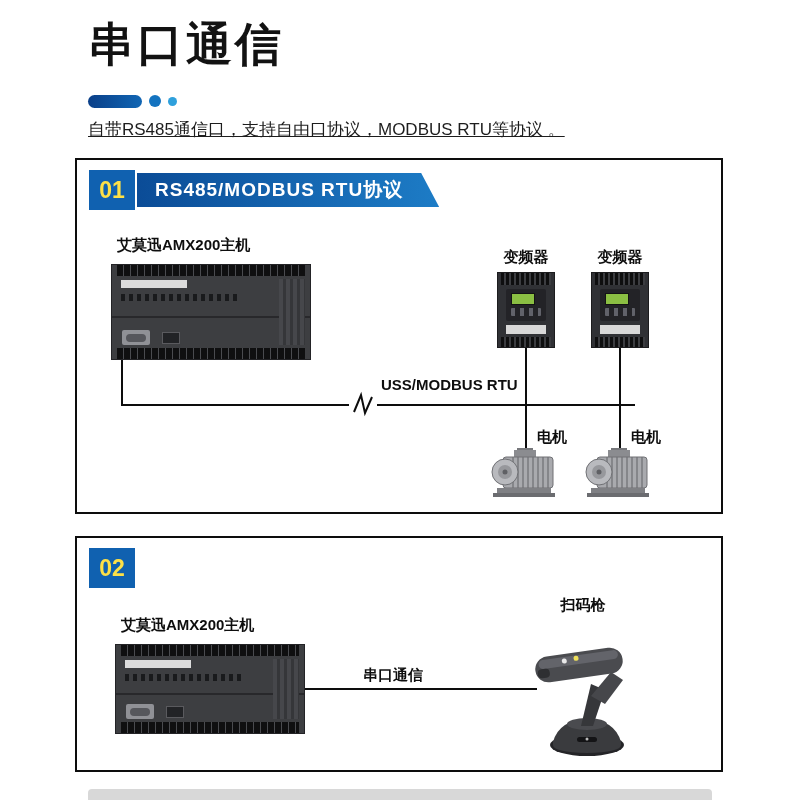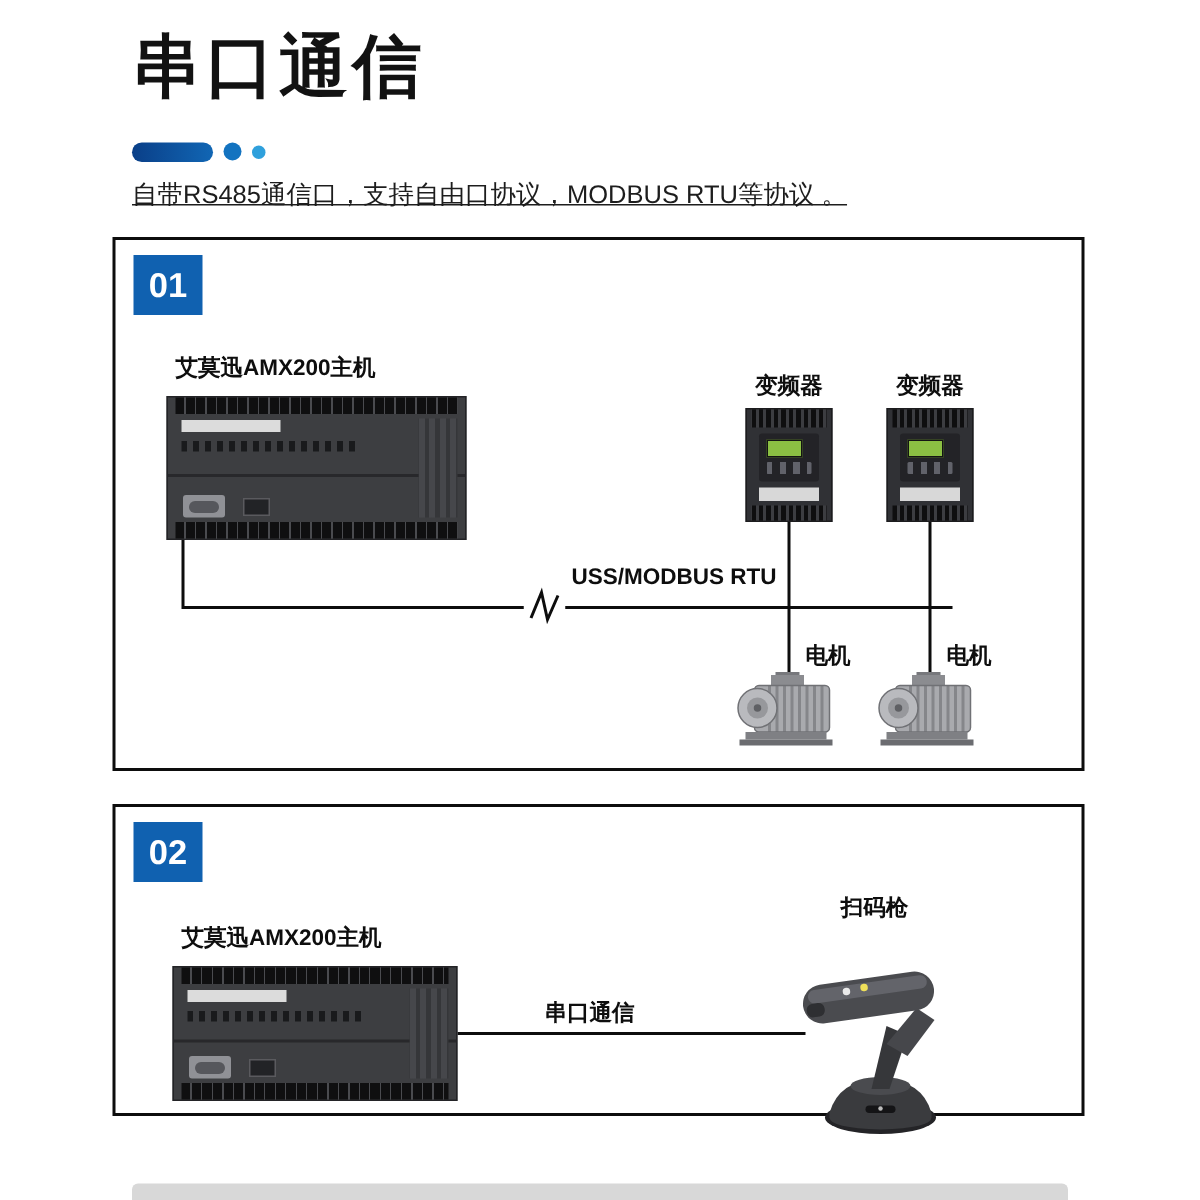--- a/index.html
+++ b/index.html
@@ -12,25 +12,25 @@
     font-size:46px; font-weight:800; letter-spacing:3px; color:#121212;
   }
   .deco { position:absolute; left:88px; top:94px; height:14px; display:flex; align-items:center; gap:7px; }
   .deco-pill { width:54px; height:13px; border-radius:7px; background:linear-gradient(90deg,#0a3f88,#1166b4); }
   .deco-dot1 { width:12px; height:12px; border-radius:50%; background:#1373c0; }
   .deco-dot2 { width:9px; height:9px; border-radius:50%; background:#2fa0dc; }
   .subtitle { position:absolute; left:88px; top:118px; margin:0; font-size:17px; color:#1d1d1d;text-decoration:underline; }
 
   .panel { position:absolute; left:75px; width:648px; background:#fff; border:2px solid #0d0d0d; box-sizing:border-box; }
   .panel-1 { top:158px; height:356px; }
-  .panel-2 { top:536px; height:208px;padding-left:11px; }
+  .panel-2 { top:536px; height:236px;padding-left:11px; }
 
   .ribbon { position:absolute; left:12px; top:10px; display:flex; align-items:flex-start; }
   .ribbon-num {
-    width:46px; height:40px; background:#1061b0; color:#ffffff;
+    width:46px; height:40px; background:#1061b0; color:#fde047;
     font-size:23px; font-weight:700; display:flex; align-items:center; justify-content:center;
   }
   .ribbon-flag {
     margin-top:3px; margin-left:2px; height:34px; line-height:34px; padding:0 36px 0 18px;
     background:linear-gradient(90deg,#0b4c97,#1d7cc6); color:#ffffff;
     font-size:19px; font-weight:700; letter-spacing:1px;
     clip-path:polygon(0 0, calc(100% - 18px) 0, 100% 100%, 0 100%);
     white-space:nowrap;
   }
 
@@ -89,20 +89,21 @@
     <span class="deco-dot1"></span>
     <span class="deco-dot2"></span>
   </div>
 
   <p class="subtitle">自带RS485通信口，支持自由口协议，MODBUS RTU等协议 。</p>
 
   <section class="panel panel-1">
 
     <div class="ribbon">
       <div class="ribbon-num">01</div>
+      <div class="ribbon-flag">RS485/MODBUS RTU协议</div>
     </div>
 
     <div class="cline" style="left:44px;top:200px;width:2px;height:44px"></div>
     <div class="cline" style="left:44px;top:244px;width:514px;height:2px"></div>
     <div class="cline" style="left:448px;top:188px;width:2px;height:100px"></div>
     <div class="cline" style="left:542px;top:188px;width:2px;height:100px"></div>
 
     <svg class="zigzag" style="left:272px;top:228px" width="28" height="32" viewBox="0 0 28 32">
       <rect x="0" y="0" width="28" height="32" fill="#ffffff"></rect>
       <polyline points="5,24 12,7 16,25 23,9" fill="none" stroke="#0d0d0d" stroke-width="2"></polyline>

